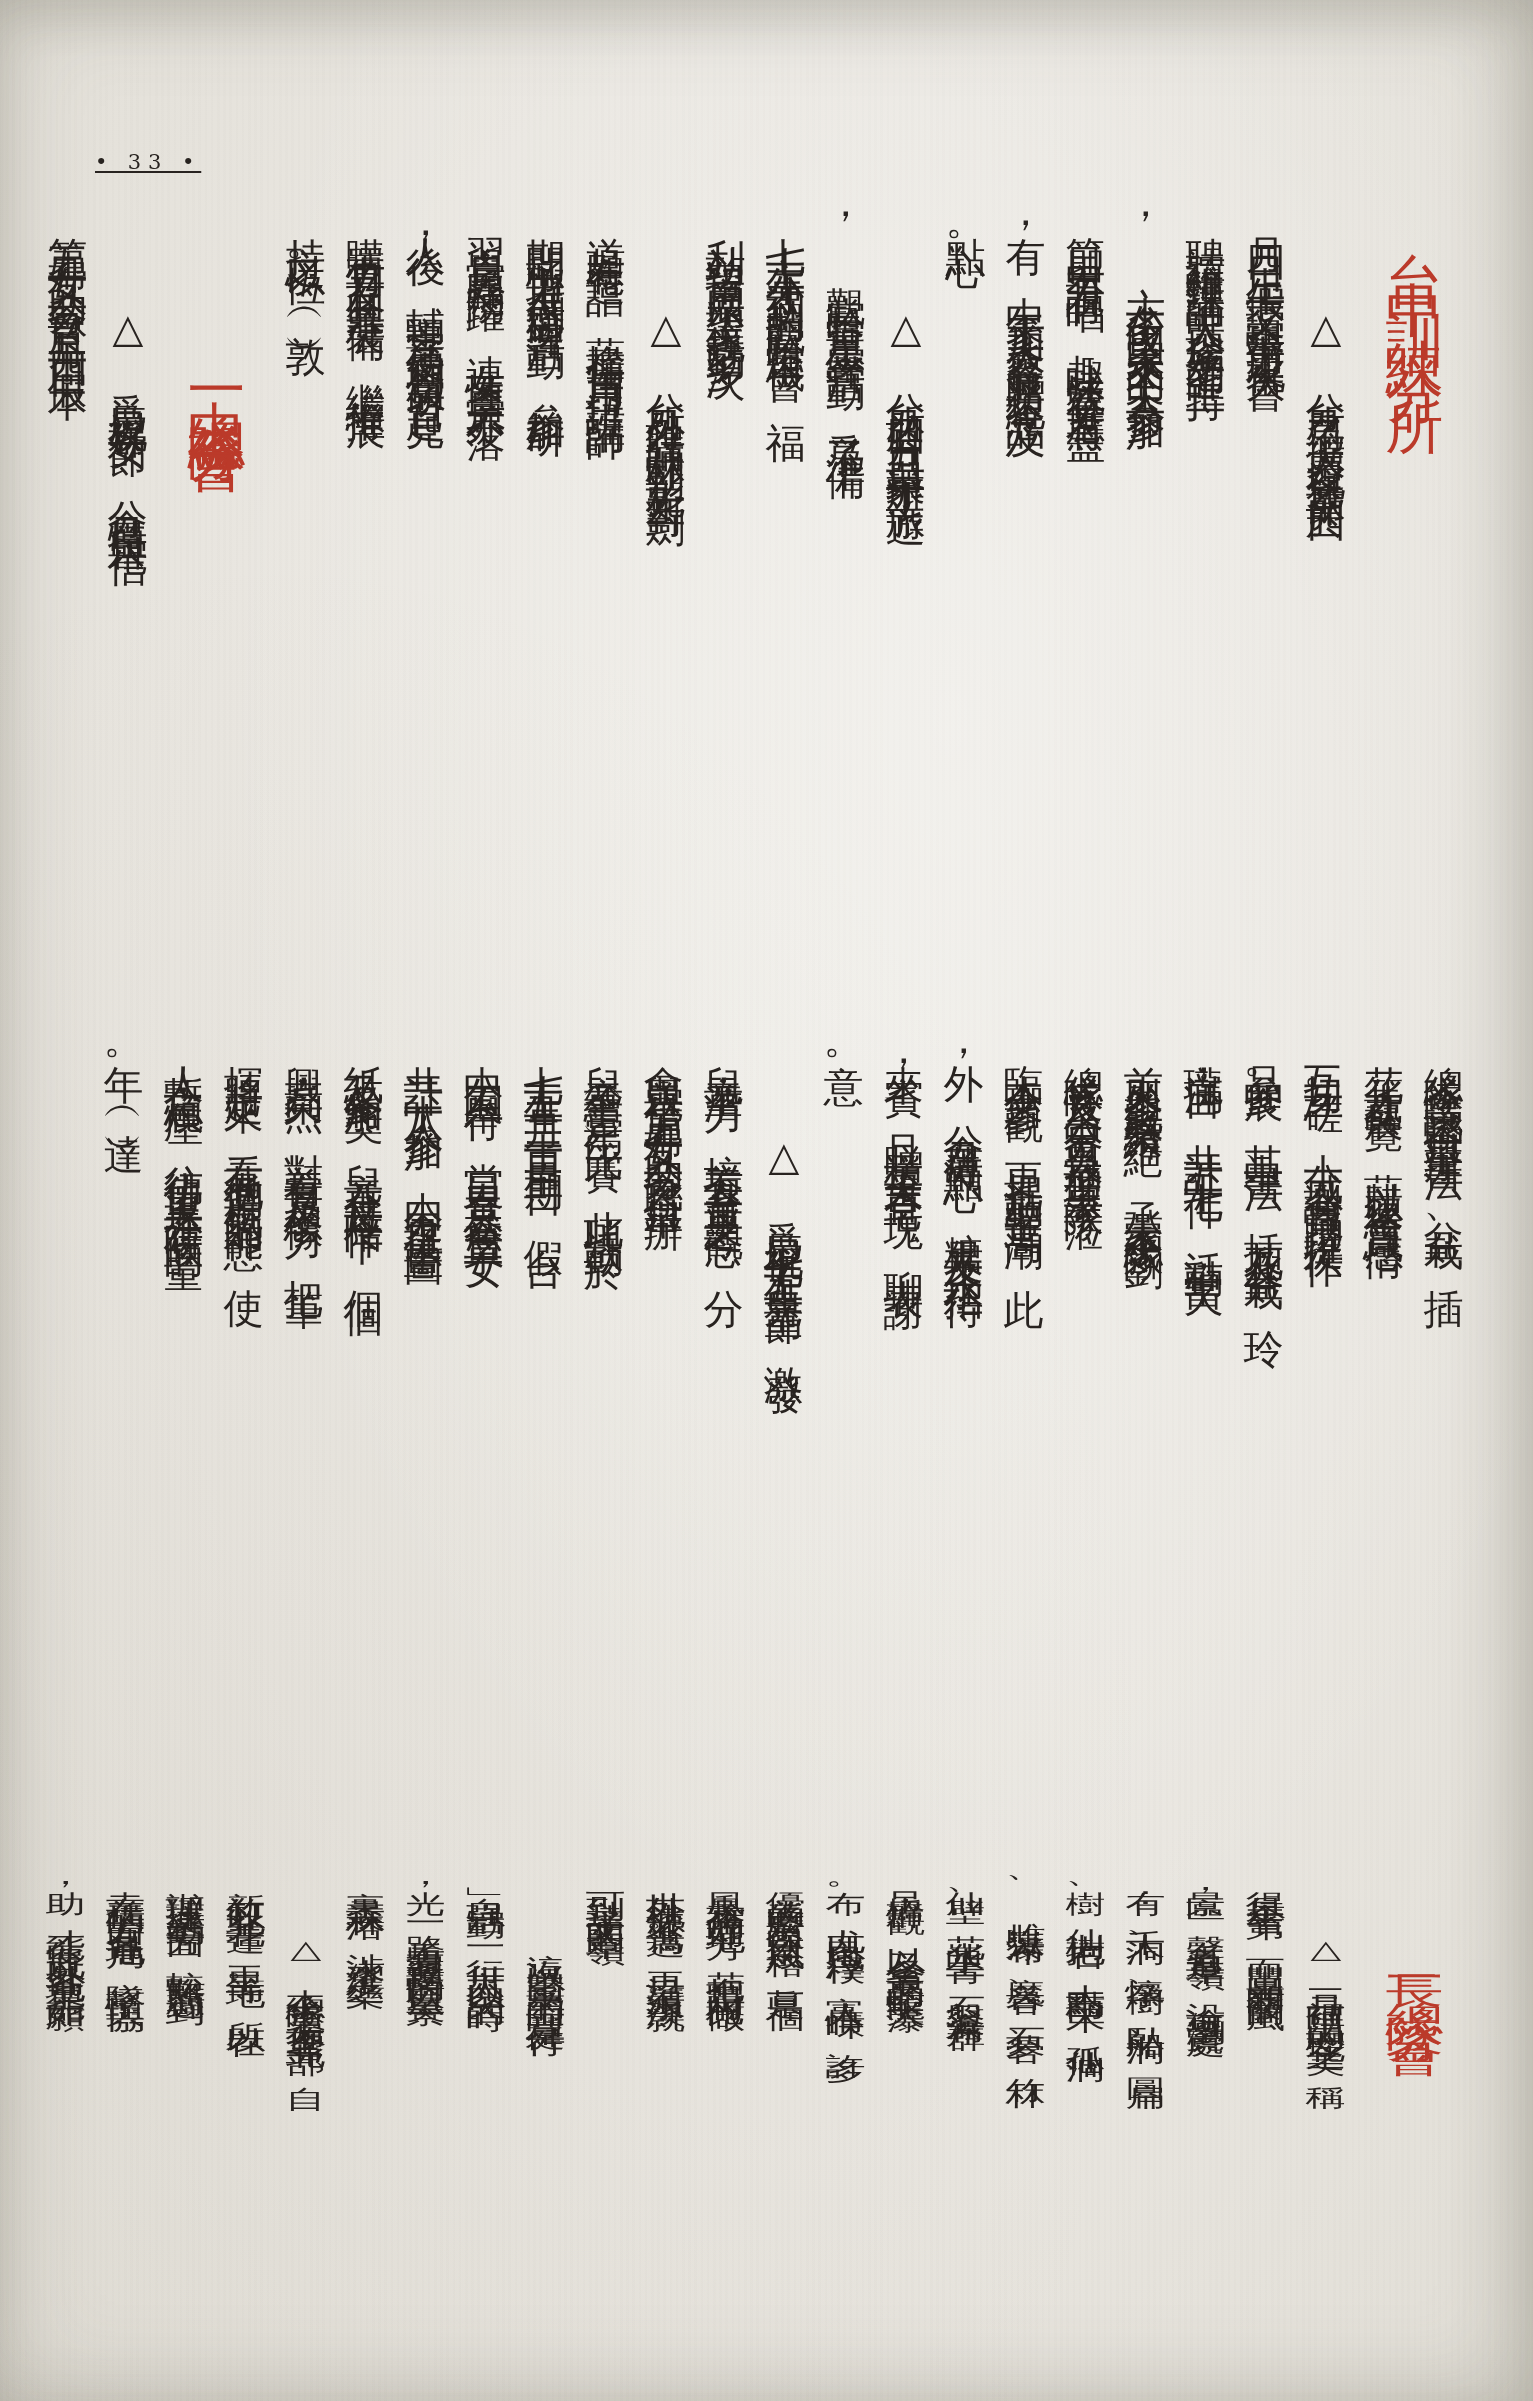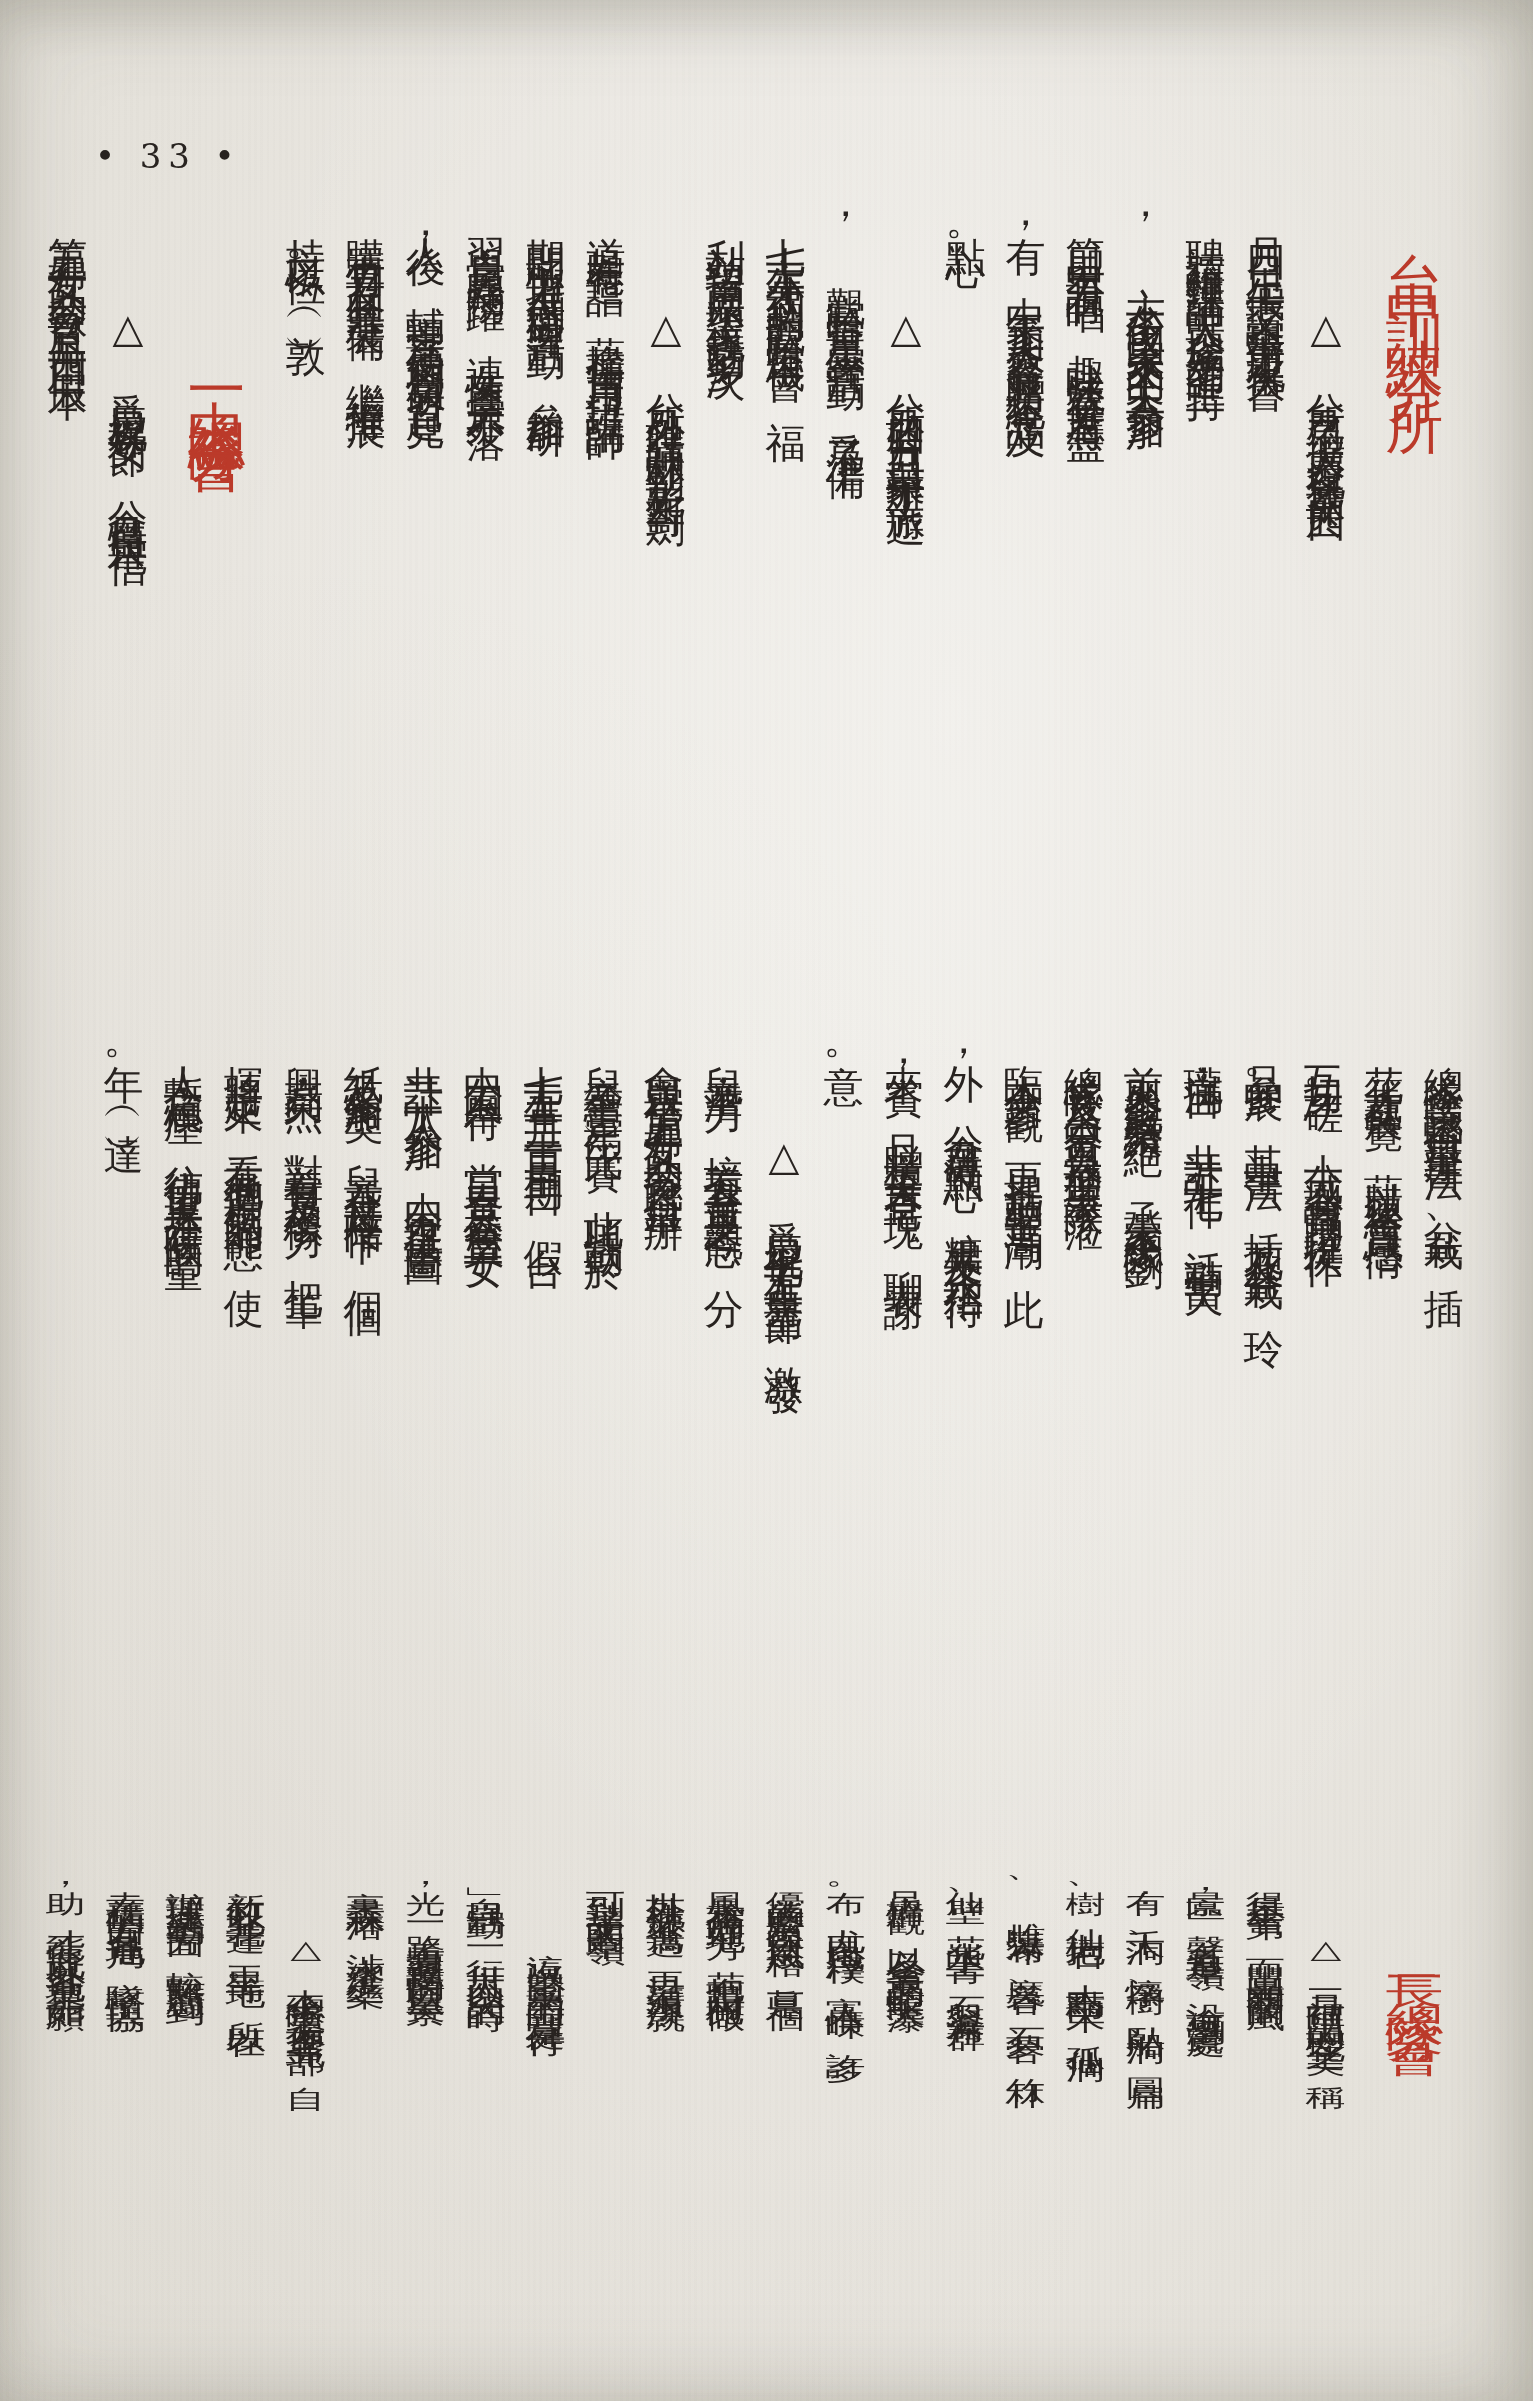--- a/index.html
+++ b/index.html
@@ -14,24 +14,25 @@
     overflow:hidden;
     background:
       radial-gradient(ellipse at 62% 30%, rgba(255,255,255,0.35) 0%, rgba(255,255,255,0) 55%),
       radial-gradient(ellipse at 18% 75%, rgba(140,130,110,0.06) 0%, rgba(140,130,110,0) 50%),
       repeating-linear-gradient(90deg, rgba(80,75,65,0.016) 0 2.7px, rgba(0,0,0,0) 2.7px 6.2px),
       radial-gradient(ellipse at 50% 45%, #edebe5 0%, #e9e6e0 55%, #e1ded6 100%);
     box-shadow: inset 0 0 96px rgba(90,85,72,0.22), inset -27.5px 0 62px rgba(90,85,72,0.10), inset 0 20.6px 41px rgba(90,85,72,0.10);
     color:var(--ink,#282320);
   }
   .page-number{
-    position:absolute; left:95px; top:136px;
-    font-size:34px; letter-spacing:6.9px;
+    position:absolute; left:95px; top:150px;
+    font-size:21px; letter-spacing:6.9px;
     color:var(--ink,#282320);
     white-space:nowrap;
+    text-decoration:underline;
   }
   .band{
     position:absolute; right:59px;
     height:804px;
     display:flex; flex-direction:row-reverse;
     align-items:flex-start;
   }
   .band-1{ top:206px; }
   .band-2{ top:1034px; }
   .band-3{ top:1872px; transform:scaleY(0.63); transform-origin:top; }

